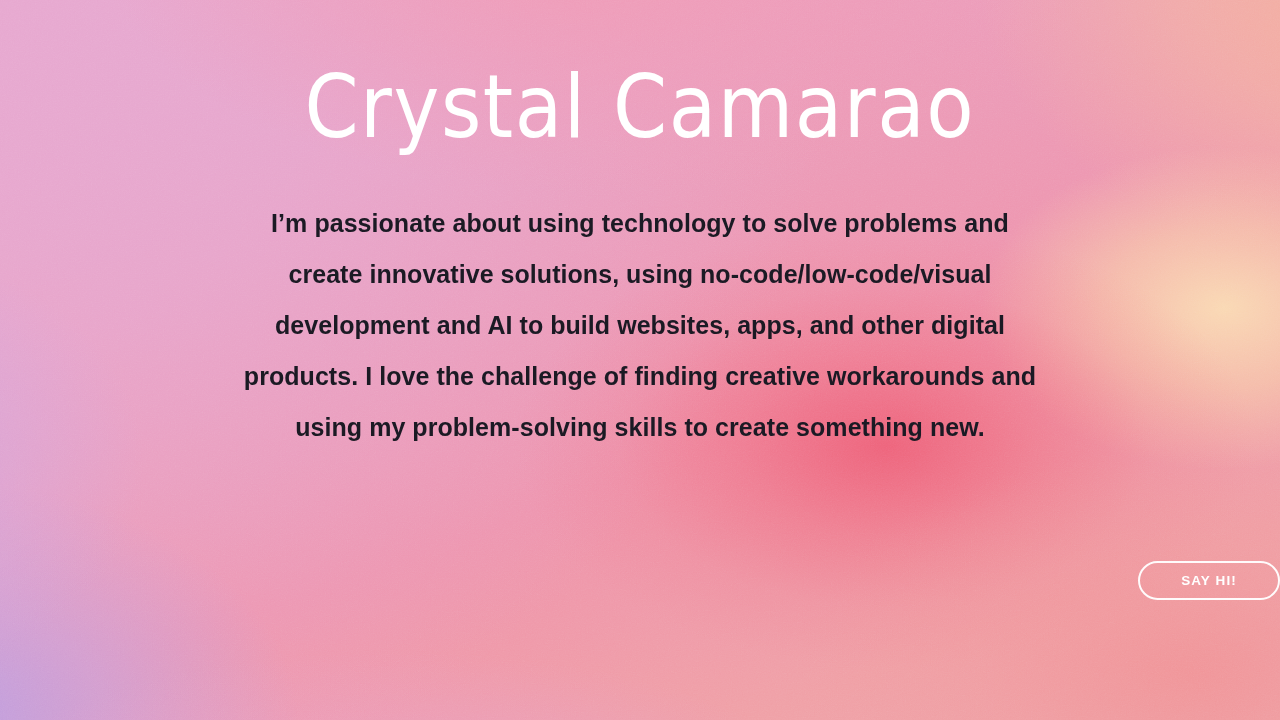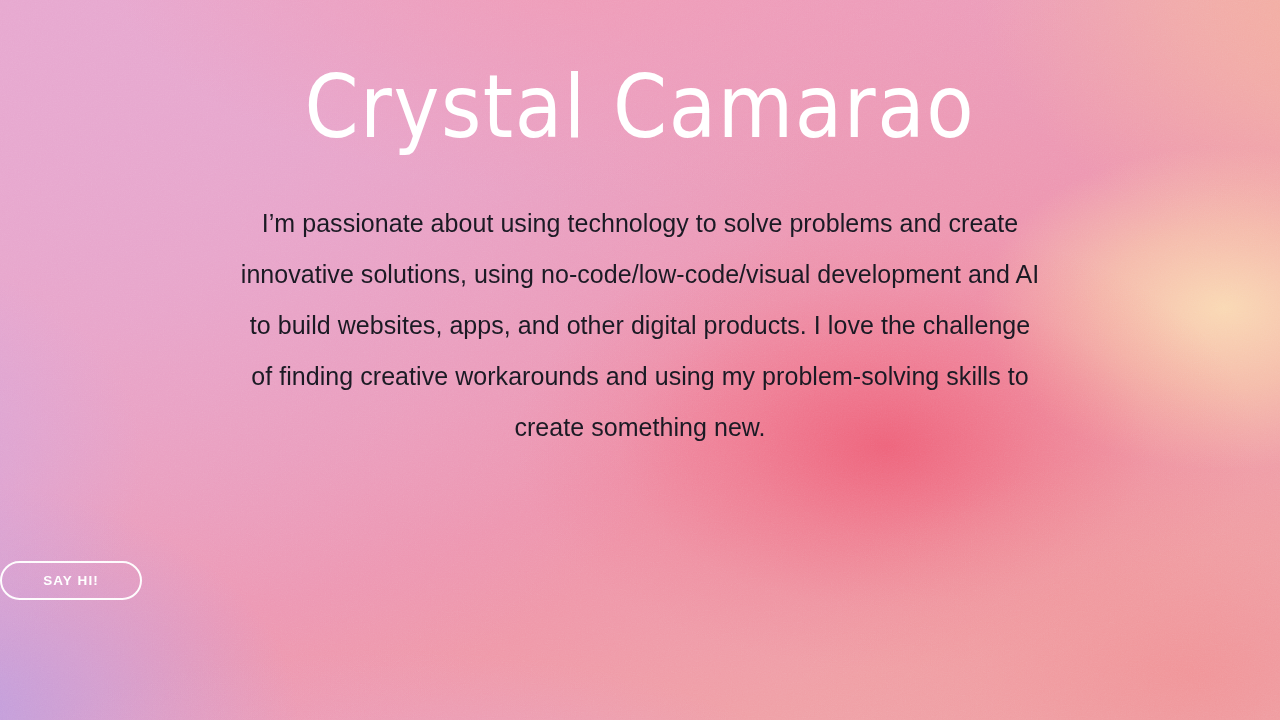--- a/index.html
+++ b/index.html
@@ -158,30 +158,30 @@
     transform: scaleY(1.14) scaleX(1.02);
     transform-origin: top center;
   }
 
   #intro-paragraph {
     margin-top: 58px;
     width: 800px;
     font-family: "Liberation Sans", sans-serif;
     font-size: 25px;
     line-height: 51px;
-    font-weight: 400;
+    font-weight: 700;
     letter-spacing: 0.05px;
     color: #1b1a24;
     text-align: center;
   }
 
   .cta-wrap {
     margin-top: 108px;
     display: flex;
-    justify-content: flex-start;
+    justify-content: flex-end;
     width: 100%;
   }
 
   #cta-button {
     display: inline-flex;
     align-items: center;
     justify-content: center;
     min-width: 142px;
     height: 39px;
     padding: 0 26px;

